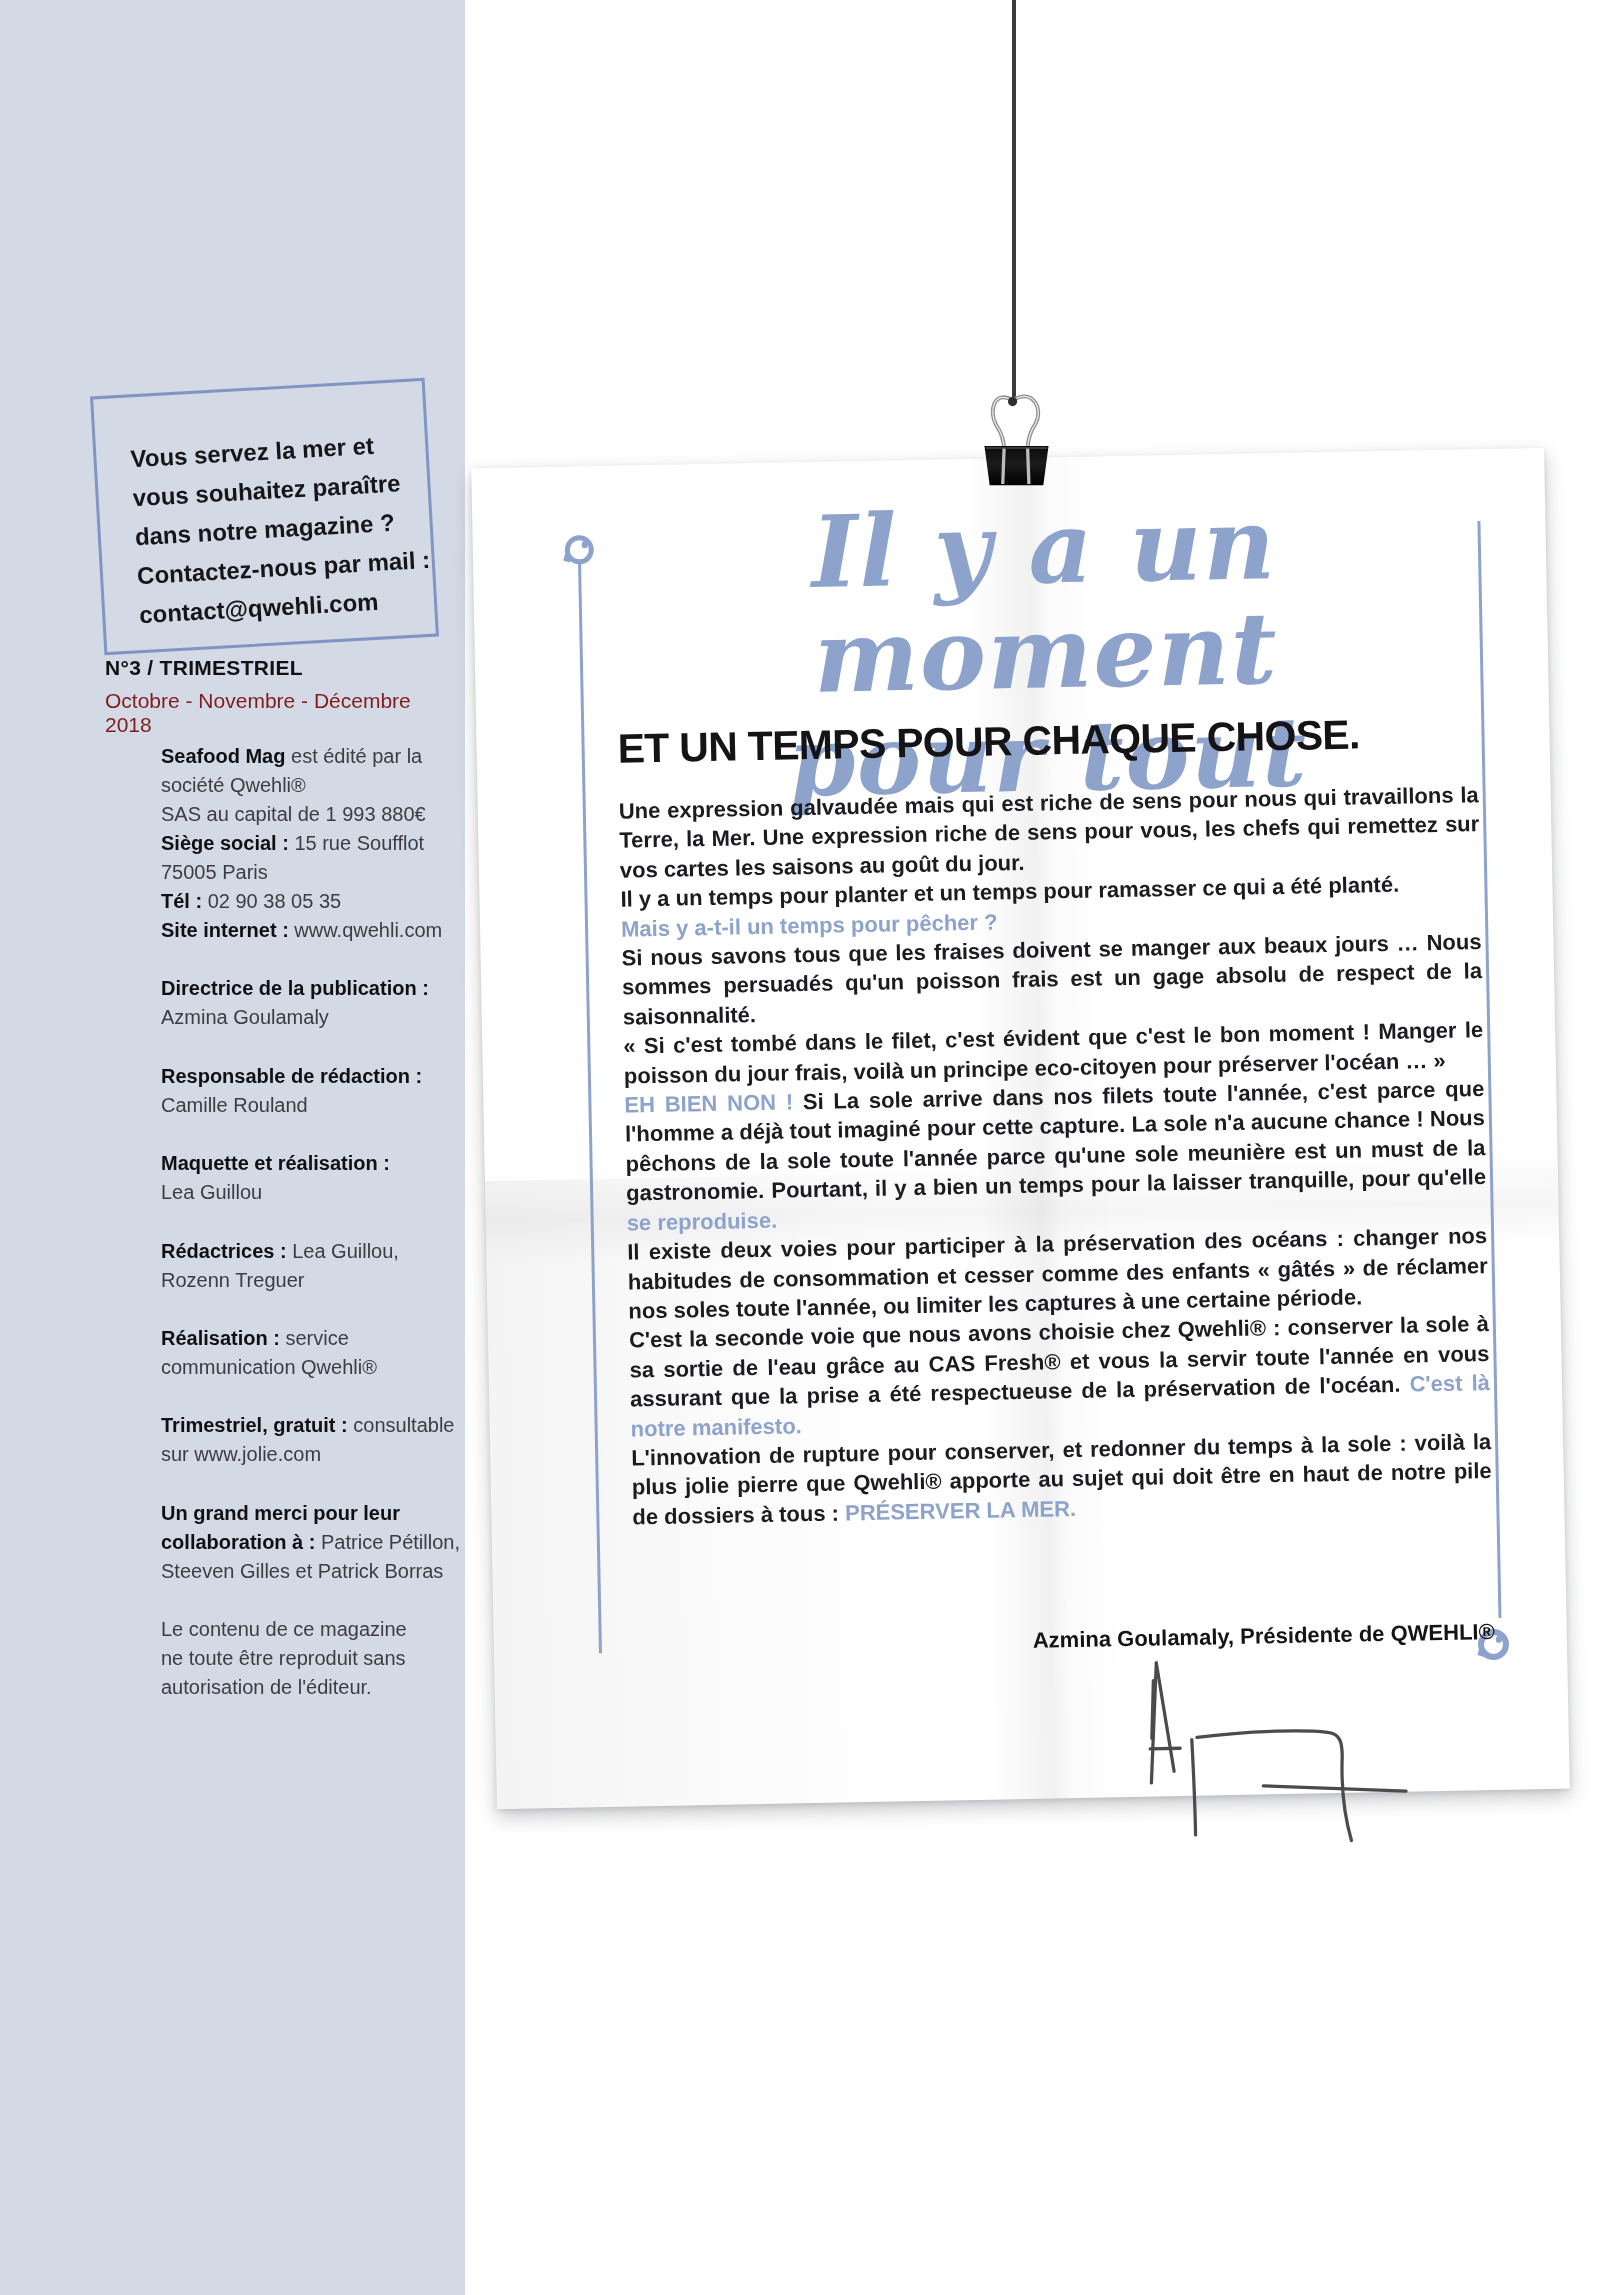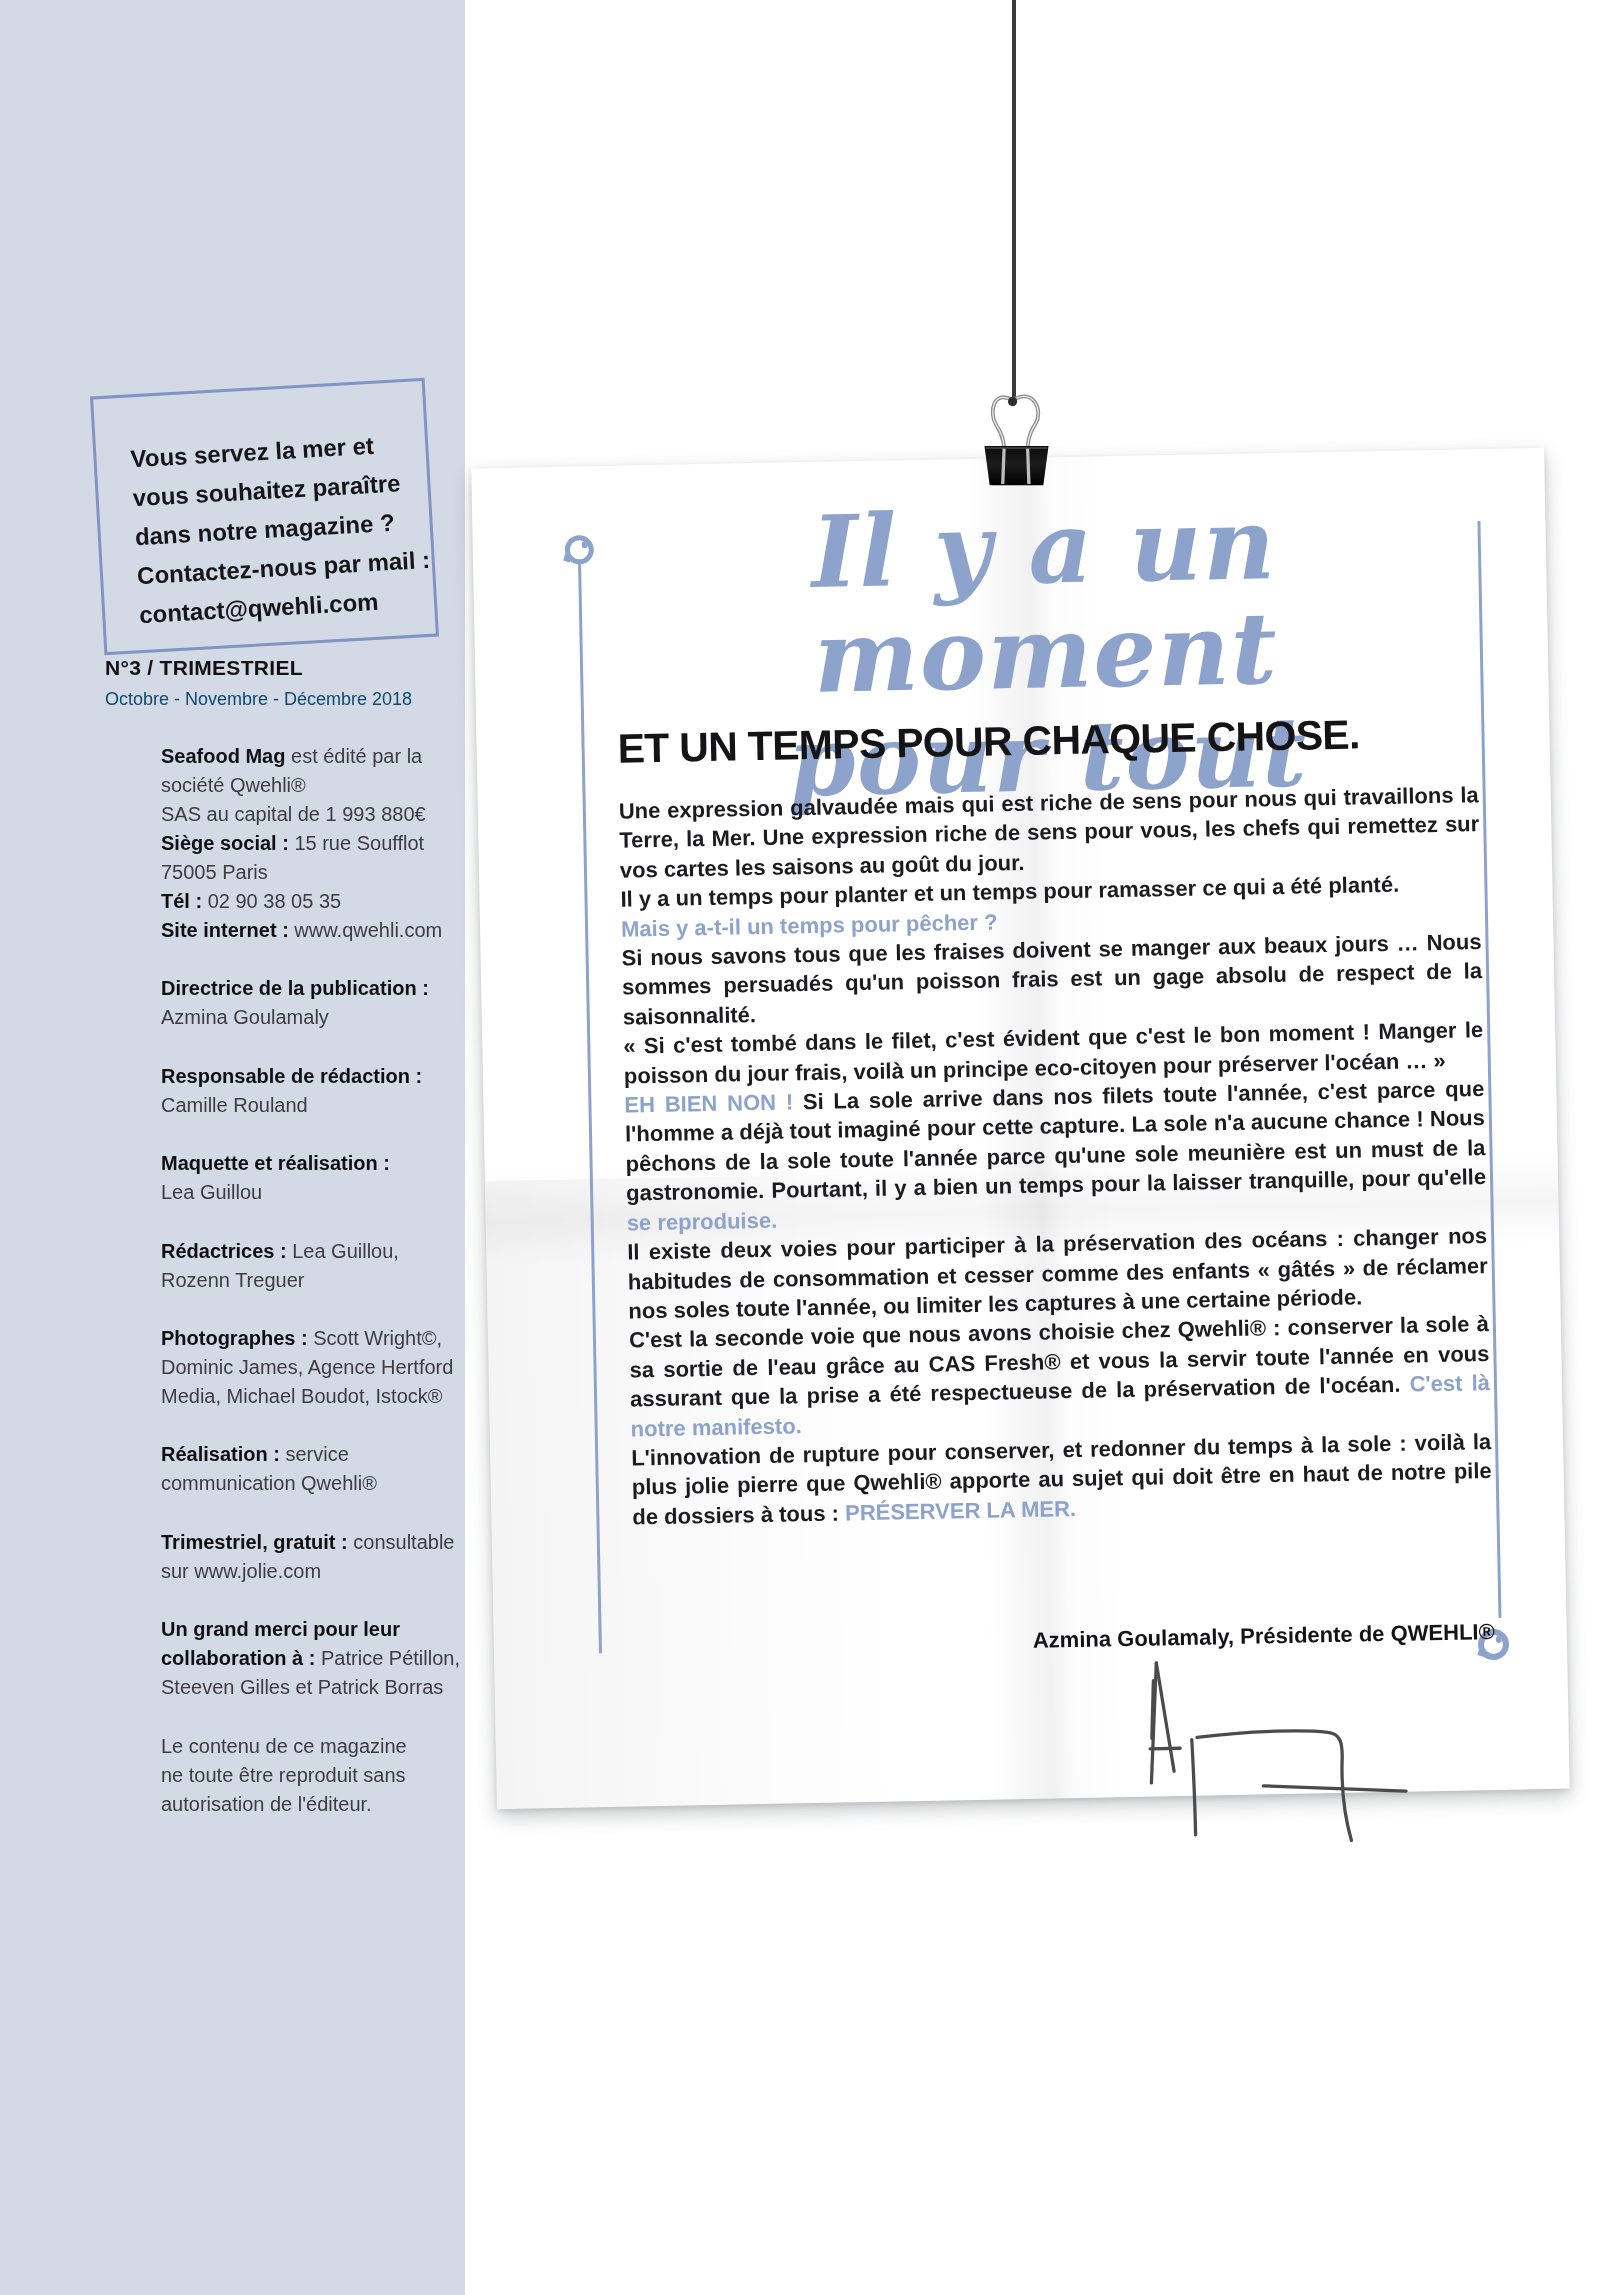--- a/index.html
+++ b/index.html
@@ -7,21 +7,21 @@
           font-family:"Liberation Sans",sans-serif;background:#ffffff;}
 
   
   .sidebar{position:absolute;left:0;top:0;width:465px;height:2295px;background:#d4d9e6;}
   .contact-box{position:absolute;left:97px;top:387px;width:335px;height:259px;
                border:3.3px solid #8095c3;transform:rotate(-3.2deg);box-sizing:border-box;
                padding:42px 0 0 34px;}
   .contact-box .cb-line{font-weight:700;font-size:24px;line-height:39px;color:#15151a;white-space:nowrap;}
   .issue{position:absolute;left:105px;top:656px;width:340px;}
   .issue-number{font-weight:700;font-size:21px;color:#111114;letter-spacing:0.3px;}
-  .issue-period{font-weight:400;font-size:18px;color:#0c4a6e;margin-top:9.2px;}
+  .issue-period{font-weight:400;font-size:21px;color:#7f1d1d;margin-top:9.2px;}
   .masthead{position:absolute;left:113px;top:742px;width:340px;}
   .mh-block{margin-bottom:29.4px;}
   .mh-line{font-size:20px;line-height:29px;color:#3c3c42;font-weight:400;white-space:nowrap;margin-left:48px;}
   .mh-line b{font-weight:700;color:#101014;}
 
   
   .string{position:absolute;left:1012px;top:0;width:3.9px;height:404px;background:#3a3a3c;}
   .clip{position:absolute;left:974px;top:353px;width:85px;height:141px;}
 
   
@@ -98,25 +98,20 @@
         </div>
         <div class="mh-block" data-interactable="false">
           <div class="mh-line" data-interactable="false"><b>Maquette et réalisation :</b></div>
           <div class="mh-line" data-interactable="false"><span>Lea Guillou</span></div>
         </div>
         <div class="mh-block" data-interactable="false">
           <div class="mh-line" data-interactable="false"><b>Rédactrices :</b><span> Lea Guillou,</span></div>
           <div class="mh-line" data-interactable="false"><span>Rozenn Treguer</span></div>
         </div>
         <div class="mh-block" data-interactable="false">
-          <div class="mh-line" data-interactable="false"><b>Photographes :</b><span> Scott Wright©,</span></div>
-          <div class="mh-line" data-interactable="false"><span>Dominic James, Agence Hertford</span></div>
-          <div class="mh-line" data-interactable="false"><span>Media, Michael Boudot, Istock®</span></div>
-        </div>
-        <div class="mh-block" data-interactable="false">
           <div class="mh-line" data-interactable="false"><b>Réalisation :</b><span> service</span></div>
           <div class="mh-line" data-interactable="false"><span>communication Qwehli®</span></div>
         </div>
         <div class="mh-block" data-interactable="false">
           <div class="mh-line" data-interactable="false"><b>Trimestriel, gratuit :</b><span> consultable</span></div>
           <div class="mh-line" data-interactable="false"><span>sur www.jolie.com</span></div>
         </div>
         <div class="mh-block" data-interactable="false">
           <div class="mh-line" data-interactable="false"><b>Un grand merci pour leur</b></div>
           <div class="mh-line" data-interactable="false"><b>collaboration à :</b><span> Patrice Pétillon,</span></div>

